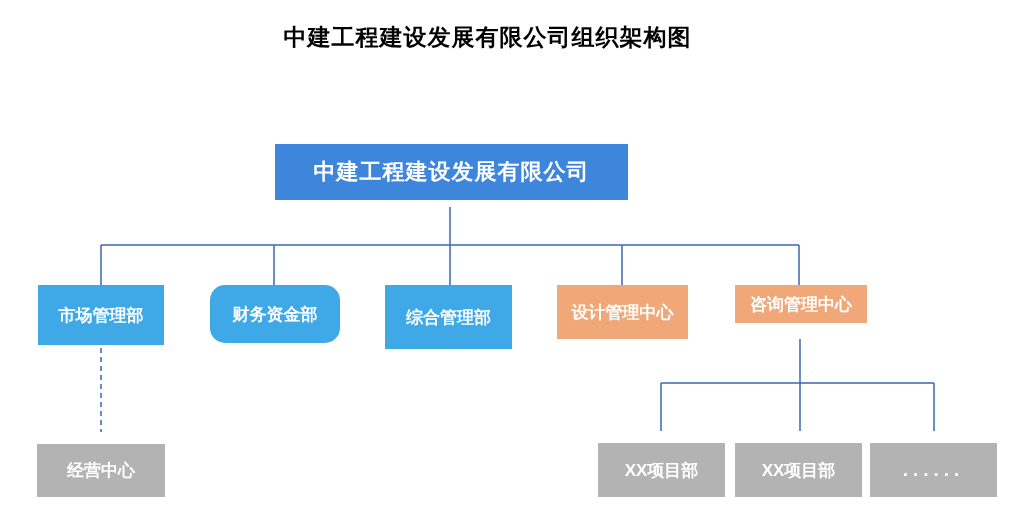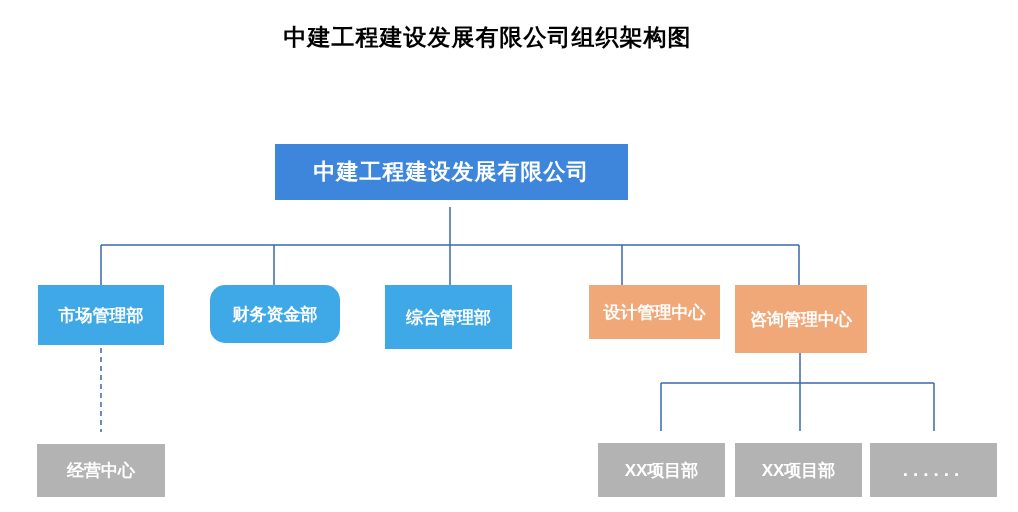--- a/index.html
+++ b/index.html
@@ -49,22 +49,22 @@
     left: 275px; top: 144px; width: 353px; height: 56px;
     font-size: 22px;
     letter-spacing: 1px;
   }
   .node.blue   { background: var(--dept-blue, #3FA9E8); }
   .node.orange { background: var(--center-orange, #F0A878); }
   .node.gray   { background: var(--sub-gray, #B3B3B3); margin-top: 12px; }
   .n-market     { left: 38px;  top: 285px; width: 126px; height: 60px; }
   .n-finance    { left: 210px; top: 285px; width: 130px; height: 58px; border-radius: 15px; }
   .n-general    { left: 385px; top: 285px; width: 127px; height: 64px; }
-  .n-design     { left: 557px; top: 285px; width: 131px; height: 54px; margin-left: 32px; }
-  .n-consulting { left: 735px; top: 285px; width: 132px; height: 68px; }
+  .n-design     { left: 557px; top: 285px; width: 131px; height: 54px; }
+  .n-consulting { left: 735px; top: 285px; width: 132px; height: 38px; }
   .n-operations { left: 37px;  top: 432px; width: 128px; height: 53px; }
   .n-proj1      { left: 598px; top: 431px; width: 127px; height: 54px; }
   .n-proj2      { left: 735px; top: 431px; width: 127px; height: 54px; }
   .n-more       { left: 870px; top: 431px; width: 127px; height: 54px; letter-spacing: 5px; font-size: 19px; }
 </style>
 </head>
 <body>
 
 <div class="canvas">
 

